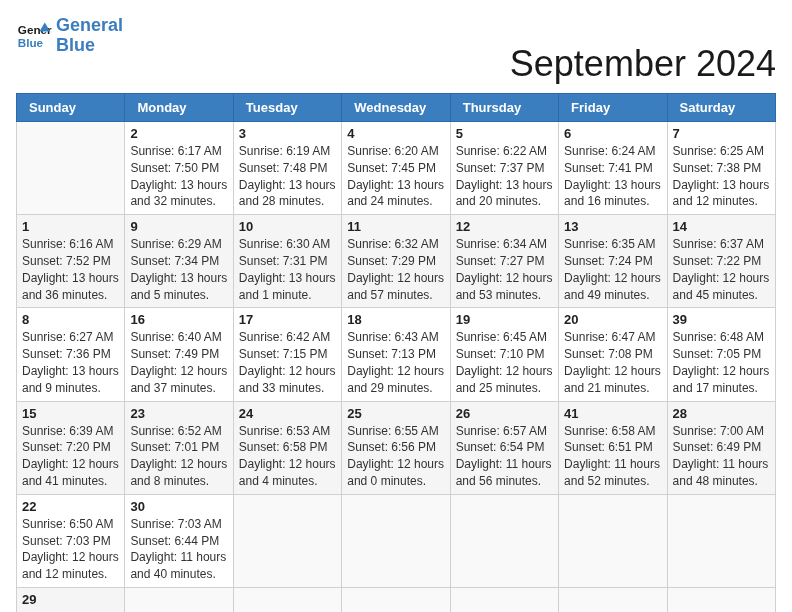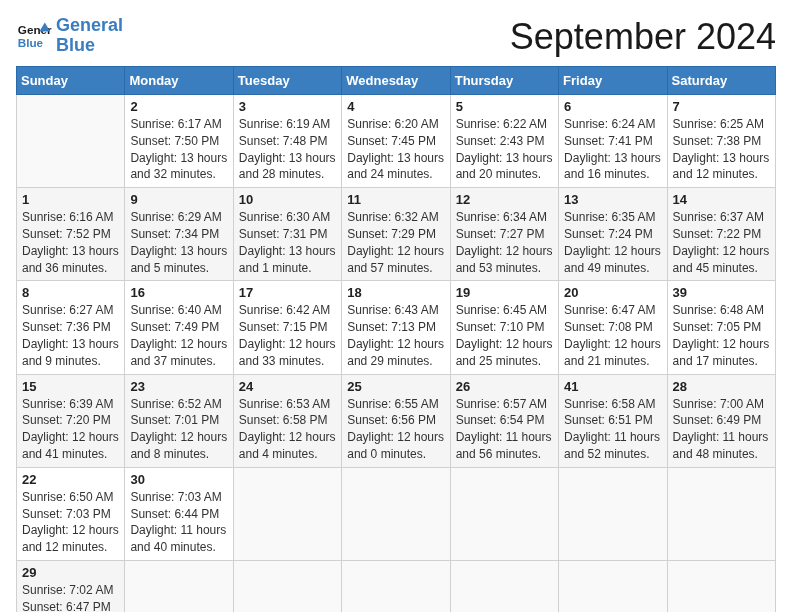--- a/index.html
+++ b/index.html
@@ -27,41 +27,42 @@
       color: #1a1a1a;
       line-height: 1.1;
     }
     .logo-text span { color: #3a7ebf; }
     .logo-icon {
       width: 36px;
       height: 36px;
     }
     .title-block {
       text-align: right;
+      margin-top: 27px;
     }
     .month-title {
       font-size: 36px;
       font-weight: normal;
       color: #1a1a1a;
     }
     .location-title {
       font-size: 15px;
       color: #444;
     }
     table {
       width: 100%;
       border-collapse: collapse;
       table-layout: fixed;
     }
     thead tr th {
       background: #3a7ebf;
       color: #fff;
       font-size: 13px;
       font-weight: bold;
-      padding: 6px 4px;
+      padding: 6px 12px;
       text-align: left;
       border: 1px solid #2a6aaa;
     }
     tbody tr td {
       vertical-align: top;
       padding: 4px 5px;
       font-size: 10.5px;
       color: #222;
       border: 1px solid #d0d0d0;
       height: 80px;
@@ -139,21 +140,21 @@
         <td>
           <span class="day-num">4</span>
           <div class="cell-text">Sunrise: 6:20 AM
 Sunset: 7:45 PM
 Daylight: 13 hours
 and 24 minutes.</div>
         </td>
         <td>
           <span class="day-num">5</span>
           <div class="cell-text">Sunrise: 6:22 AM
-Sunset: 2:43 PM
+Sunset: 7:37 PM
 Daylight: 13 hours
 and 20 minutes.</div>
         </td>
         <td>
           <span class="day-num">6</span>
           <div class="cell-text">Sunrise: 6:24 AM
 Sunset: 7:41 PM
 Daylight: 13 hours
 and 16 minutes.</div>
         </td>

